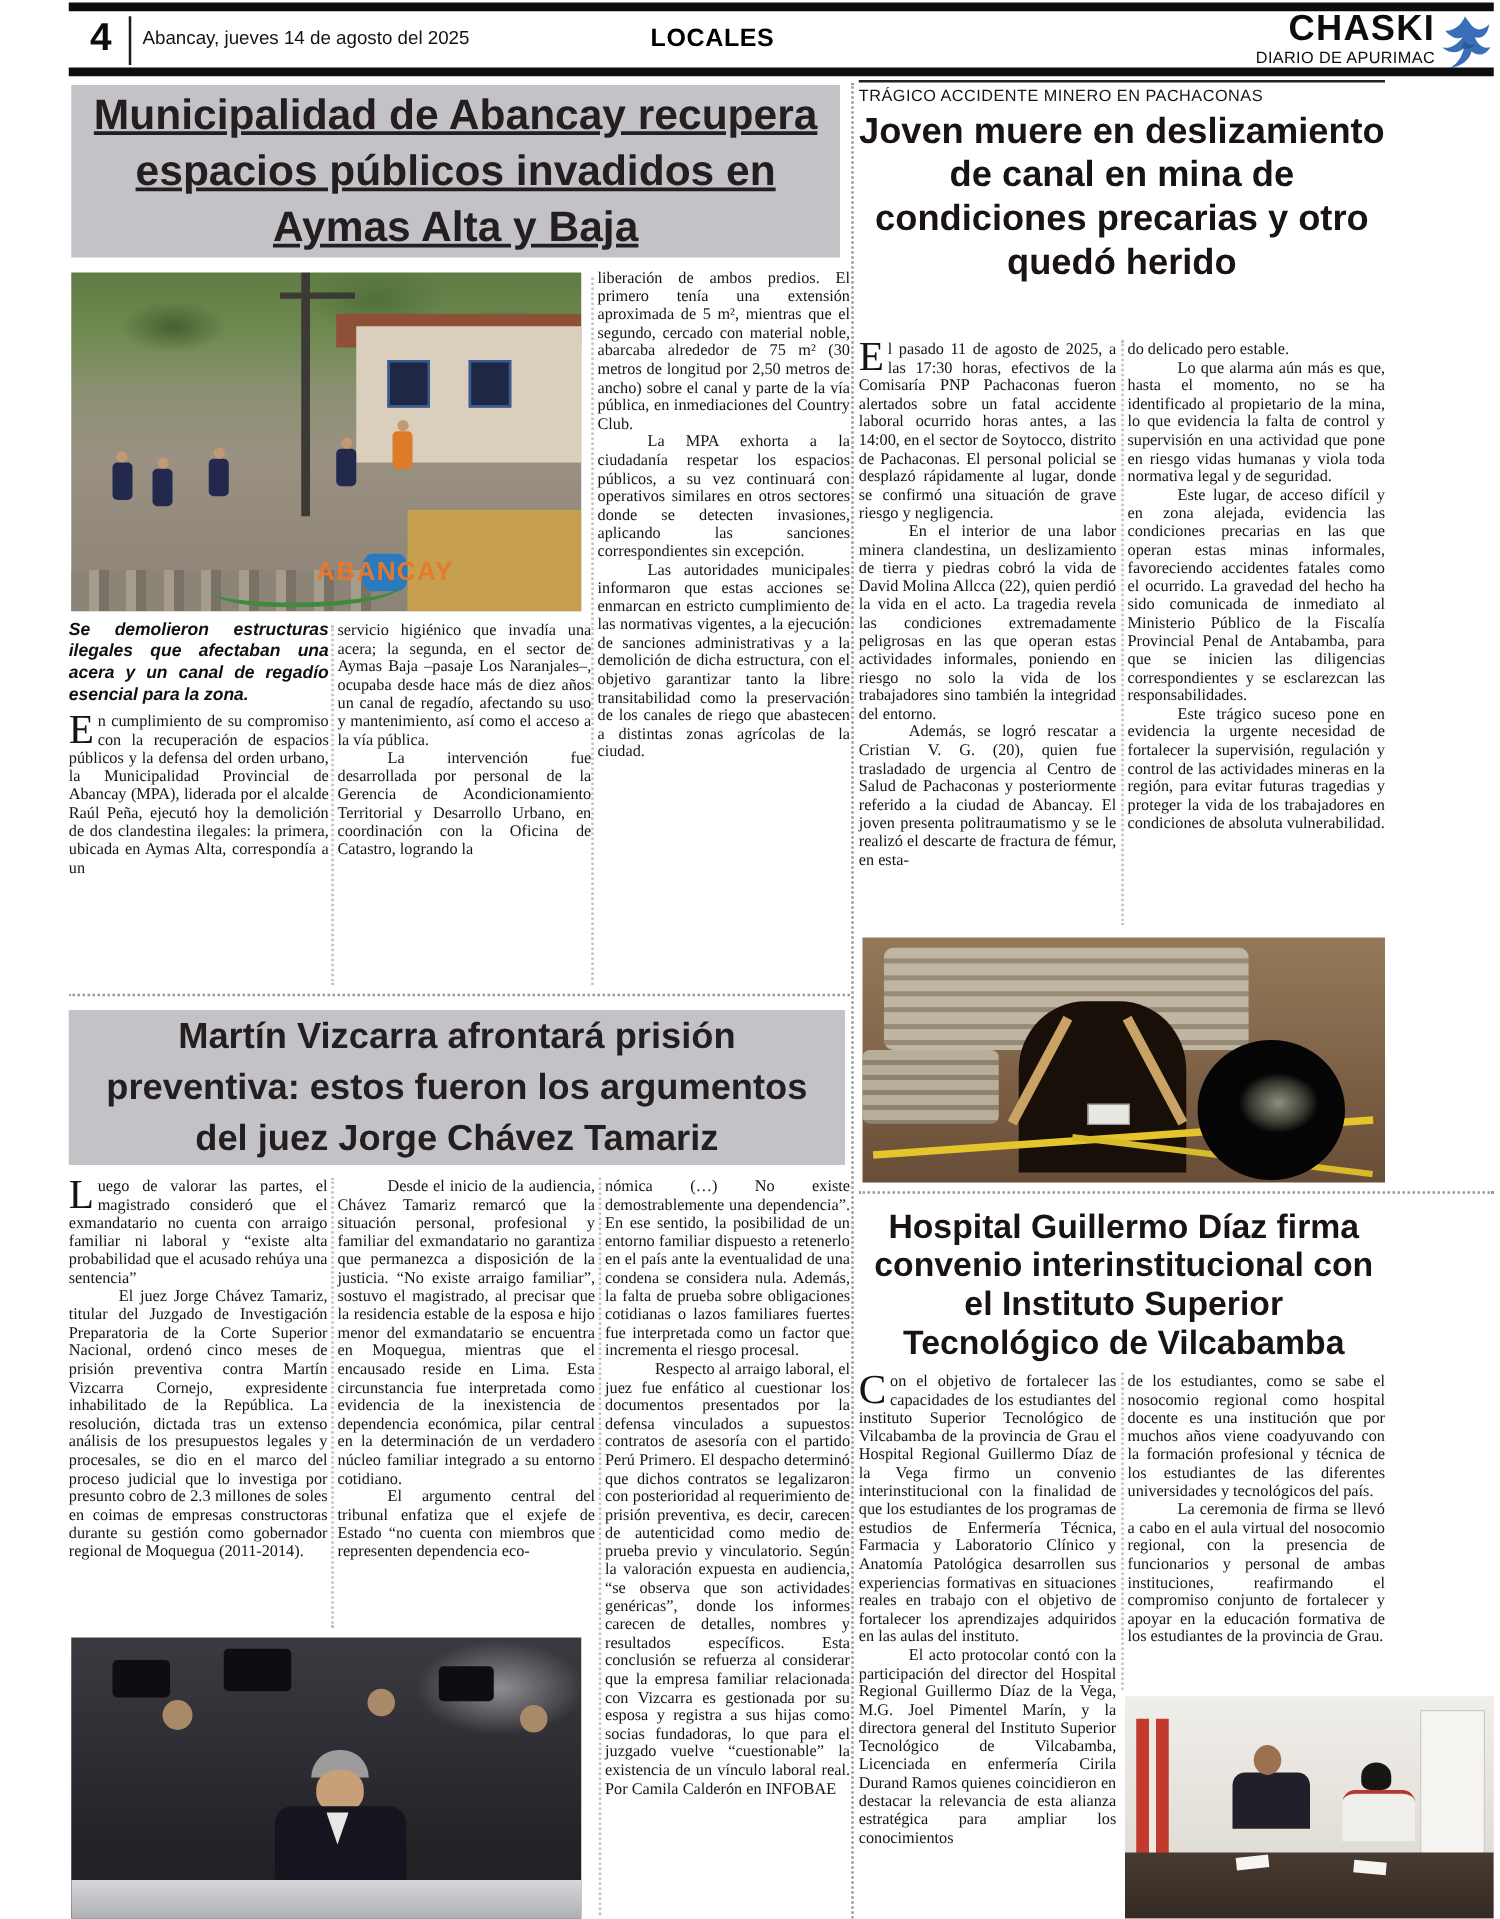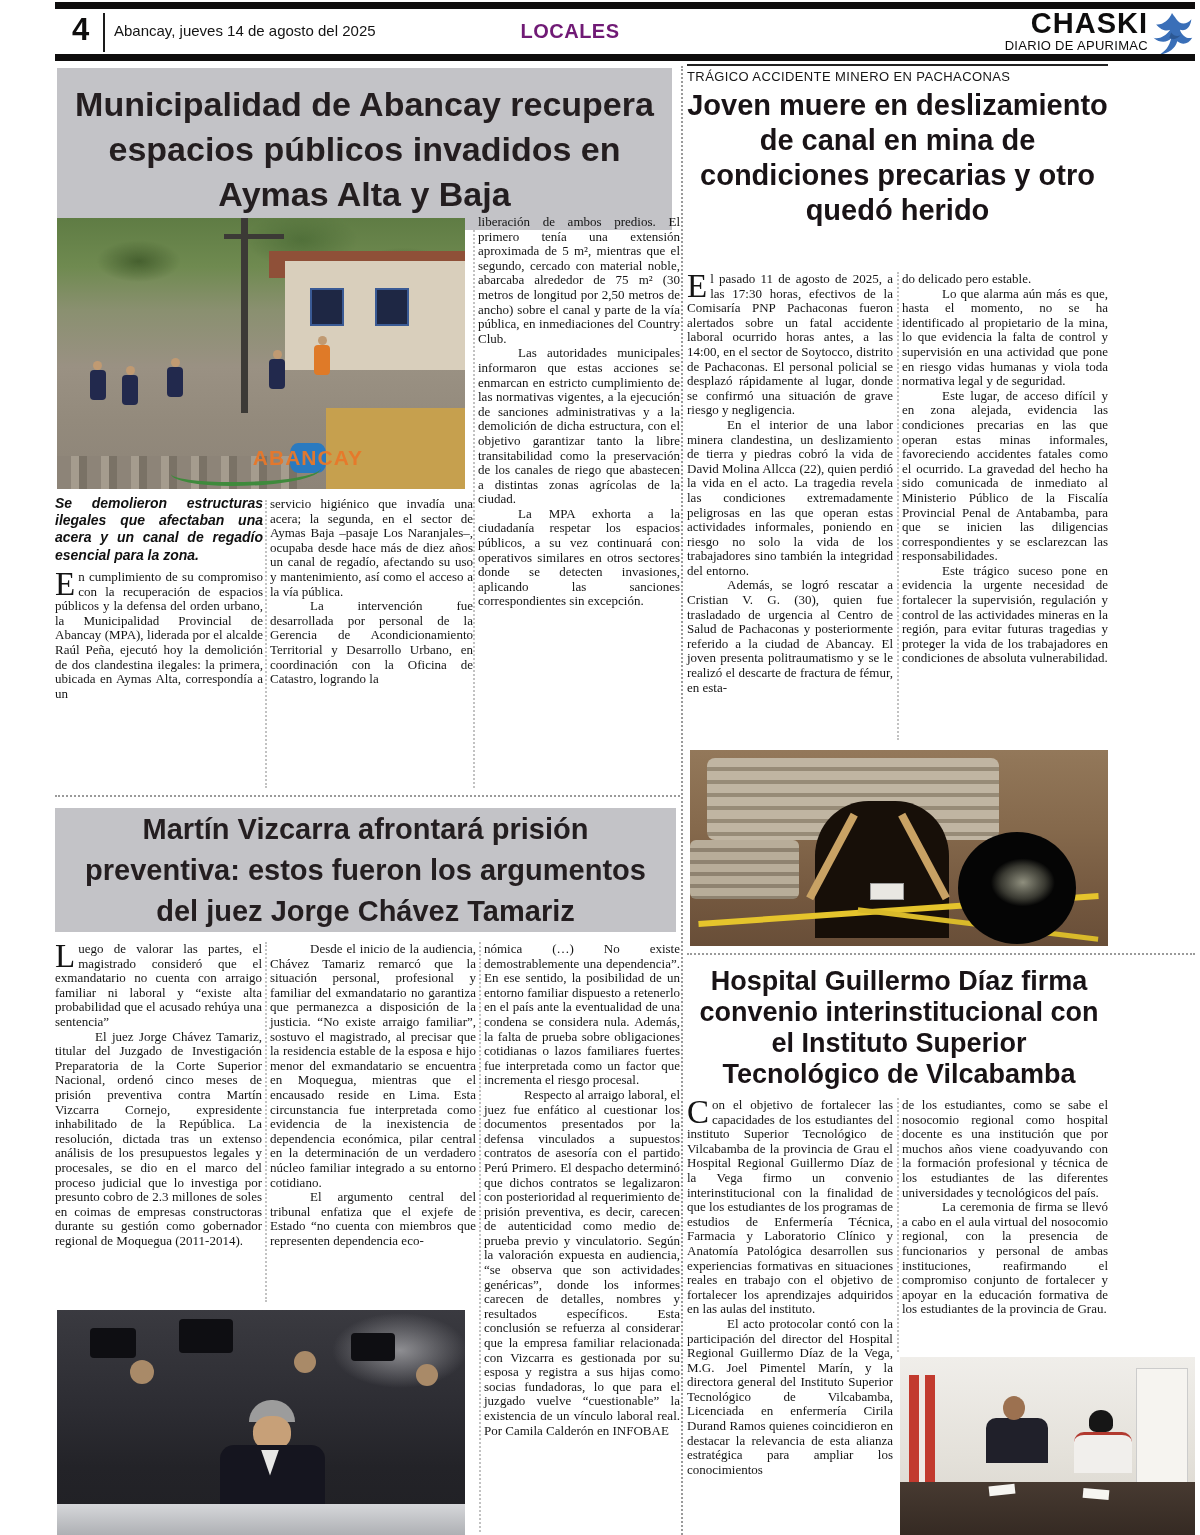--- a/index.html
+++ b/index.html
@@ -4,35 +4,35 @@
 <style>
   html,body{margin:0;padding:0;background:#e9e9e9;}
   #page{position:relative;width:1200px;height:1535px;background:#ffffff;overflow:hidden;
         font-family:"Liberation Serif",serif;color:#111;}
   
   .bar{position:absolute;background:#0e0d0d;}
   .pagenum{position:absolute;left:72px;top:11px;font:bold 31px/38px "Liberation Sans",sans-serif;color:#0e0d0d;}
   .vrule{position:absolute;background:#1a1a1a;}
   .dateline{position:absolute;left:114px;top:21px;font:15px/20px "Liberation Sans",sans-serif;color:#141414;}
   .section{position:absolute;left:440px;top:18px;width:260px;text-align:center;
-           font:bold 20px/26px "Liberation Sans",sans-serif;letter-spacing:.5px;color:#701a75;}
+           font:bold 20px/26px "Liberation Sans",sans-serif;letter-spacing:.5px;color:#000000;}
   .masthead{position:absolute;left:930px;top:8px;width:218px;text-align:right;color:#0e0d0d;
             font:bold 29px/30px "Liberation Sans",sans-serif;letter-spacing:1px;}
   .masthead-sub{position:absolute;left:930px;top:38px;width:218px;text-align:right;
             font:13px/15px "Liberation Sans",sans-serif;letter-spacing:.3px;color:#0e0d0d;}
   .bird{position:absolute;left:1150px;top:7px;width:44px;height:50px;}
   
   .vdot{position:absolute;width:0;border-left:2px dotted #9a9a9a;}
   .hdot{position:absolute;height:0;border-top:2px dotted #9a9a9a;}
   .hline{position:absolute;height:2px;background:#222;}
   
   .hbox{position:absolute;background:#c3c3c7;color:#241e20;text-align:center;
         font-family:"Liberation Sans",sans-serif;font-weight:bold;
         display:flex;align-items:center;justify-content:center;}
-  .h1a{left:57px;top:68px;width:603px;height:138px;font-size:34px;line-height:45px;padding:12px 6px;}
+  .h1a{left:57px;top:68px;width:603px;height:138px;font-size:34px;line-height:45px;padding:0 6px;text-decoration:underline;}
   .h3a{left:55px;top:808px;width:605px;height:124px;font-size:29px;line-height:41px;padding:0 8px;}
   .kicker{position:absolute;left:687px;top:69px;width:423px;
           font:13px/16px "Liberation Sans",sans-serif;letter-spacing:.4px;color:#161616;}
   .h2a{position:absolute;left:687px;top:88px;width:421px;text-align:center;color:#191316;
        font:bold 29px/35px "Liberation Sans",sans-serif;}
   .h4a{position:absolute;left:690px;top:966px;width:418px;text-align:center;color:#191316;
        font:bold 27px/31px "Liberation Sans",sans-serif;}
   
   .col{position:absolute;font:13px/14.6px "Liberation Serif",serif;text-align:justify;color:#141414;}
   .col p{margin:0;}
@@ -172,31 +172,31 @@
 
   <div class="col" style="left:55px;top:570px;width:208px;">
     <p><span class="dropcap">E</span><span>n cumplimiento de su compromiso con la recuperación de espacios públicos y la defensa del orden urbano, la Municipalidad Provincial de Abancay (MPA), liderada por el alcalde Raúl Peña, ejecutó hoy la demolición de dos clandestina ilegales: la primera, ubicada en Aymas Alta, correspondía a un</span></p>
   </div>
   <div class="col" style="left:270px;top:497px;width:203px;">
     <p>servicio higiénico que invadía una acera; la segunda, en el sector de Aymas Baja –pasaje Los Naranjales–, ocupaba desde hace más de diez años un canal de regadío, afectando su uso y mantenimiento, así como el acceso a la vía pública.</p>
     <p class="ind">La intervención fue desarrollada por personal de la Gerencia de Acondicionamiento Territorial y Desarrollo Urbano, en coordinación con la Oficina de Catastro, logrando la</p>
   </div>
   <div class="col" style="left:478px;top:215px;width:202px;">
     <p>liberación de ambos predios. El primero tenía una extensión aproximada de 5 m², mientras que el segundo, cercado con material noble, abarcaba alrededor de 75 m² (30 metros de longitud por 2,50 metros de ancho) sobre el canal y parte de la vía pública, en inmediaciones del Country Club.</p>
+    <p class="ind">La MPA exhorta a la ciudadanía respetar los espacios públicos, a su vez continuará con operativos similares en otros sectores donde se detecten invasiones, aplicando las sanciones correspondientes sin excepción.</p>
     <p class="ind">Las autoridades municipales informaron que estas acciones se enmarcan en estricto cumplimiento de las normativas vigentes, a la ejecución de sanciones administrativas y a la demolición de dicha estructura, con el objetivo garantizar tanto la libre transitabilidad como la preservación de los canales de riego que abastecen a distintas zonas agrícolas de la ciudad.</p>
-    <p class="ind">La MPA exhorta a la ciudadanía respetar los espacios públicos, a su vez continuará con operativos similares en otros sectores donde se detecten invasiones, aplicando las sanciones correspondientes sin excepción.</p>
   </div>
 
   <div class="kicker">TRÁGICO ACCIDENTE MINERO EN PACHACONAS</div>
   <div class="h2a">Joven muere en deslizamiento de canal en mina de condiciones precarias y otro quedó herido</div>
 
   <div class="col" style="left:687px;top:272px;width:206px;">
     <p><span class="dropcap">E</span><span>l pasado 11 de agosto de 2025, a las 17:30 horas, efectivos de la Comisaría PNP Pachaconas fueron alertados sobre un fatal accidente laboral ocurrido horas antes, a las 14:00, en el sector de Soytocco, distrito de Pachaconas. El personal policial se desplazó rápidamente al lugar, donde se confirmó una situación de grave riesgo y negligencia.</span></p>
     <p class="ind">En el interior de una labor minera clandestina, un deslizamiento de tierra y piedras cobró la vida de David Molina Allcca (22), quien perdió la vida en el acto. La tragedia revela las condiciones extremadamente peligrosas en las que operan estas actividades informales, poniendo en riesgo no solo la vida de los trabajadores sino también la integridad del entorno.</p>
-    <p class="ind">Además, se logró rescatar a Cristian V. G. (30), quien fue trasladado de urgencia al Centro de Salud de Pachaconas y posteriormente referido a la ciudad de Abancay. El joven presenta politraumatismo y se le realizó el descarte de fractura de fémur, en esta-</p>
+    <p class="ind">Además, se logró rescatar a Cristian V. G. (20), quien fue trasladado de urgencia al Centro de Salud de Pachaconas y posteriormente referido a la ciudad de Abancay. El joven presenta politraumatismo y se le realizó el descarte de fractura de fémur, en esta-</p>
   </div>
   <div class="col" style="left:902px;top:272px;width:206px;">
     <p>do delicado pero estable.</p>
     <p class="ind">Lo que alarma aún más es que, hasta el momento, no se ha identificado al propietario de la mina, lo que evidencia la falta de control y supervisión en una actividad que pone en riesgo vidas humanas y viola toda normativa legal y de seguridad.</p>
     <p class="ind">Este lugar, de acceso difícil y en zona alejada, evidencia las condiciones precarias en las que operan estas minas informales, favoreciendo accidentes fatales como el ocurrido. La gravedad del hecho ha sido comunicada de inmediato al Ministerio Público de la Fiscalía Provincial Penal de Antabamba, para que se inicien las diligencias correspondientes y se esclarezcan las responsabilidades.</p>
     <p class="ind">Este trágico suceso pone en evidencia la urgente necesidad de fortalecer la supervisión, regulación y control de las actividades mineras en la región, para evitar futuras tragedias y proteger la vida de los trabajadores en condiciones de absoluta vulnerabilidad.</p>
   </div>
 
   <div class="photo p2">
     <div class="ph-el bags"></div>

